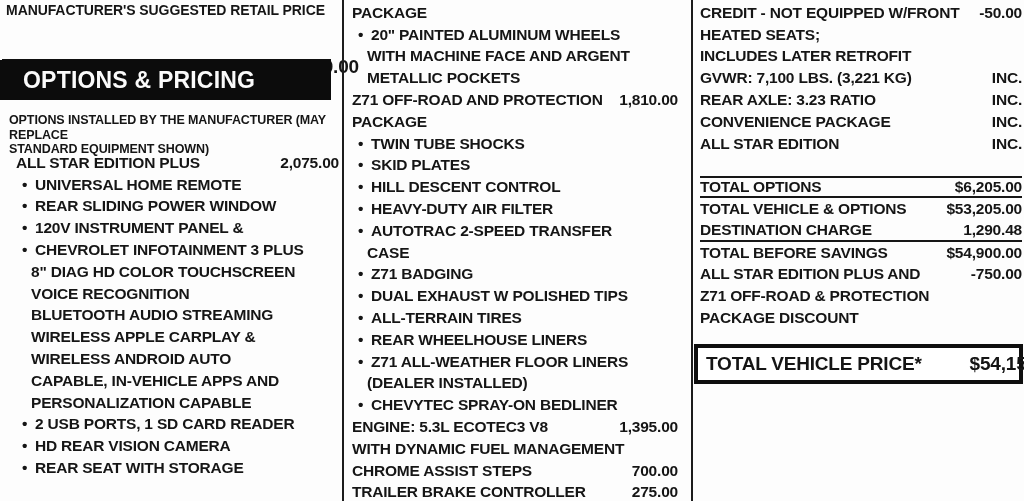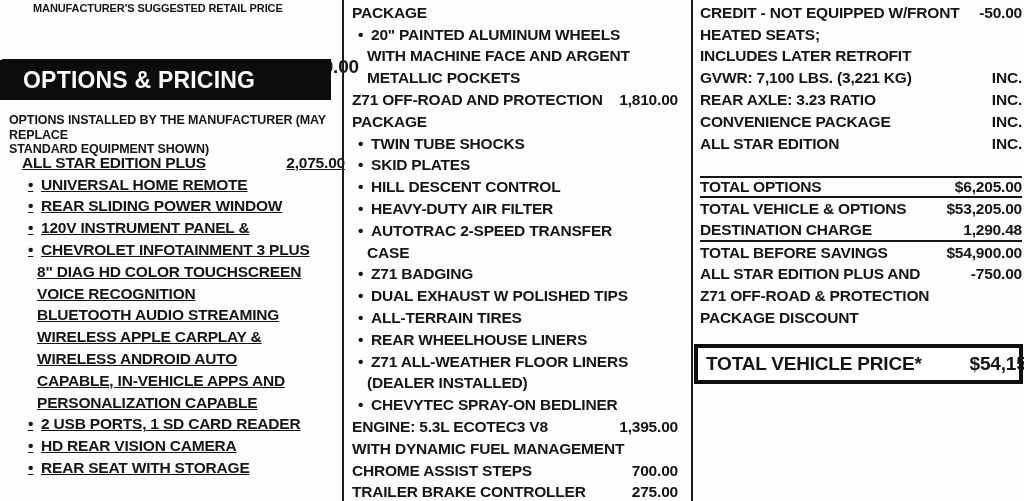--- a/index.html
+++ b/index.html
@@ -8,22 +8,22 @@
     background:#fdfdfd;color:#151515;
     font-family:"Liberation Sans","DejaVu Sans",sans-serif;
     font-weight:700;font-size:15.5px;letter-spacing:-0.2px;
   }
   .vdiv{position:absolute;top:0;bottom:0;width:2px;background:#1c1c1c;}
   #vdiv1{left:342px;}
   #vdiv2{left:691px;}
 
   
   .msrp-label{
-    position:absolute;top:2px;left:0;width:331px;text-align:left;
-    font-size:11px;letter-spacing:-0.1px;white-space:nowrap;margin-left:33px;
+    position:absolute;top:2px;left:0;width:331px;text-align:center;
+    font-size:14px;letter-spacing:-0.1px;white-space:nowrap;
   }
   .std-price-box{
     position:absolute;top:16px;left:2px;width:329px;height:34px;
     border:4px solid #101010;box-sizing:border-box;background:#fff;
     display:flex;justify-content:space-between;align-items:flex-end;
     padding:15px 8px;font-size:19px;letter-spacing:-0.2px;white-space:nowrap;margin-top:43px;
   }
   .section-bar{
     position:absolute;top:60px;left:0;width:331px;height:40px;
     background:#0c0c0c;color:#fbfbfb;display:flex;align-items:center;
@@ -31,21 +31,21 @@
     white-space:nowrap;
   }
   .options-note{
     position:absolute;top:113px;left:9px;width:322px;
     font-size:12.5px;line-height:14.5px;letter-spacing:-0.1px;
     white-space:pre-line;
   }
 
   
   .rows{position:absolute;}
-  #rows-left{left:22px;top:152px;width:323px;text-decoration:underline;}
+  #rows-left{left:16px;top:152px;width:323px;}
   #rows-middle{left:352px;top:2px;width:326px;}
   #rows-right{left:700px;top:2px;width:322px;}
   .row{
     height:21.8px;display:flex;align-items:center;
     box-sizing:border-box;position:relative;white-space:nowrap;
   }
   .row.ra{border-top:2.5px solid #161616;}
   .row.rb{border-bottom:2.5px solid #161616;}
   .bullet-icon{flex:0 0 19px;padding-left:6px;box-sizing:border-box;}
   .row.cont .name{padding-left:15px;}

